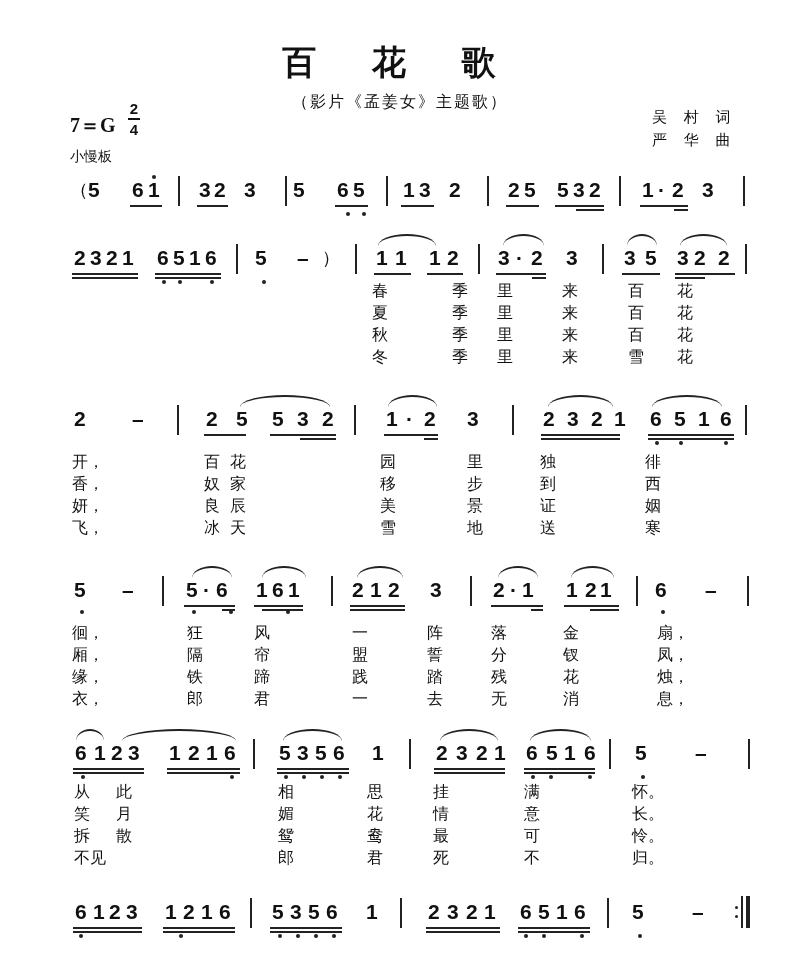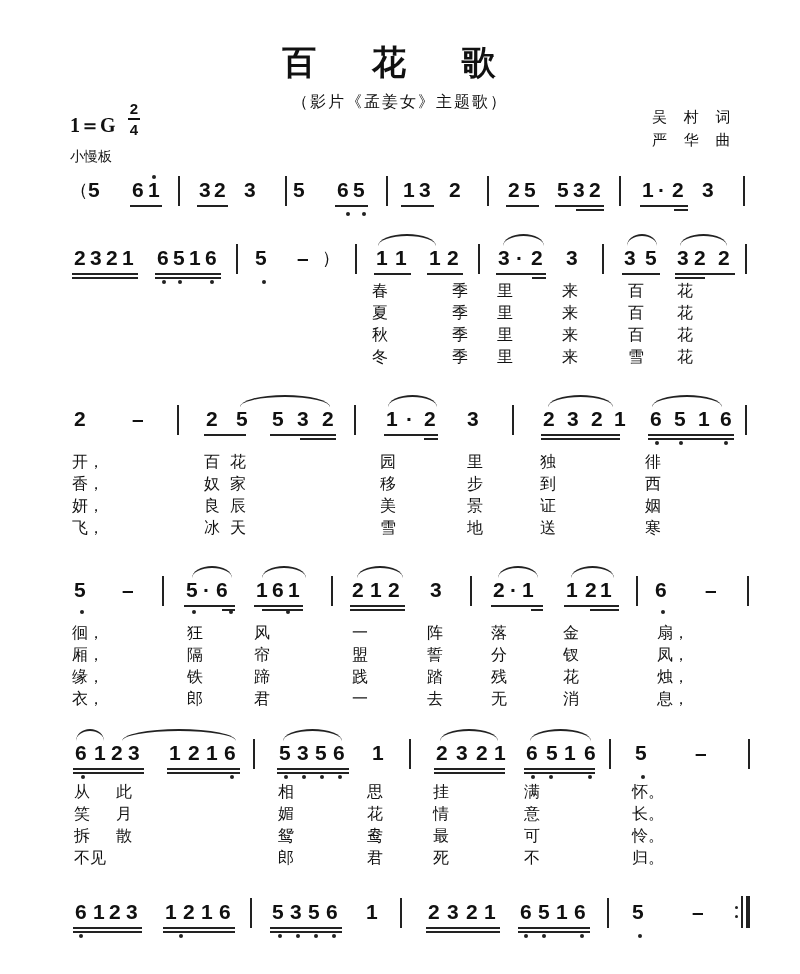--- a/index.html
+++ b/index.html
@@ -18,21 +18,21 @@
   .ul { position: absolute; height: 2px; background: #222; }
   .dot { position: absolute; width: 4px; height: 4px; border-radius: 50%; background: #222; }
   .slur { position: absolute; border-top: 2px solid #222; border-radius: 50% 50% 0 0 / 100% 100% 0 0; height: 10px; }
   .ly { position: absolute; font-family: "DejaVu Sans", sans-serif; font-size: 16px; line-height: 22px; }
 </style>
 </head>
 <body>
 
 <div class="title">百 花 歌</div>
 <div class="subtitle">（影片《孟姜女》主题歌）</div>
-<div class="key">1＝G</div>
+<div class="key">7＝G</div>
 <div class="tsig">
   <div>2</div>
   <div class="bar"></div>
   <div>4</div>
 </div>
 <div class="tempo">小慢板</div>
 <div class="credit" style="top:108px;">吴 村 词</div>
 <div class="credit" style="top:131px;">严 华 曲</div>
 
 <div id="score">

